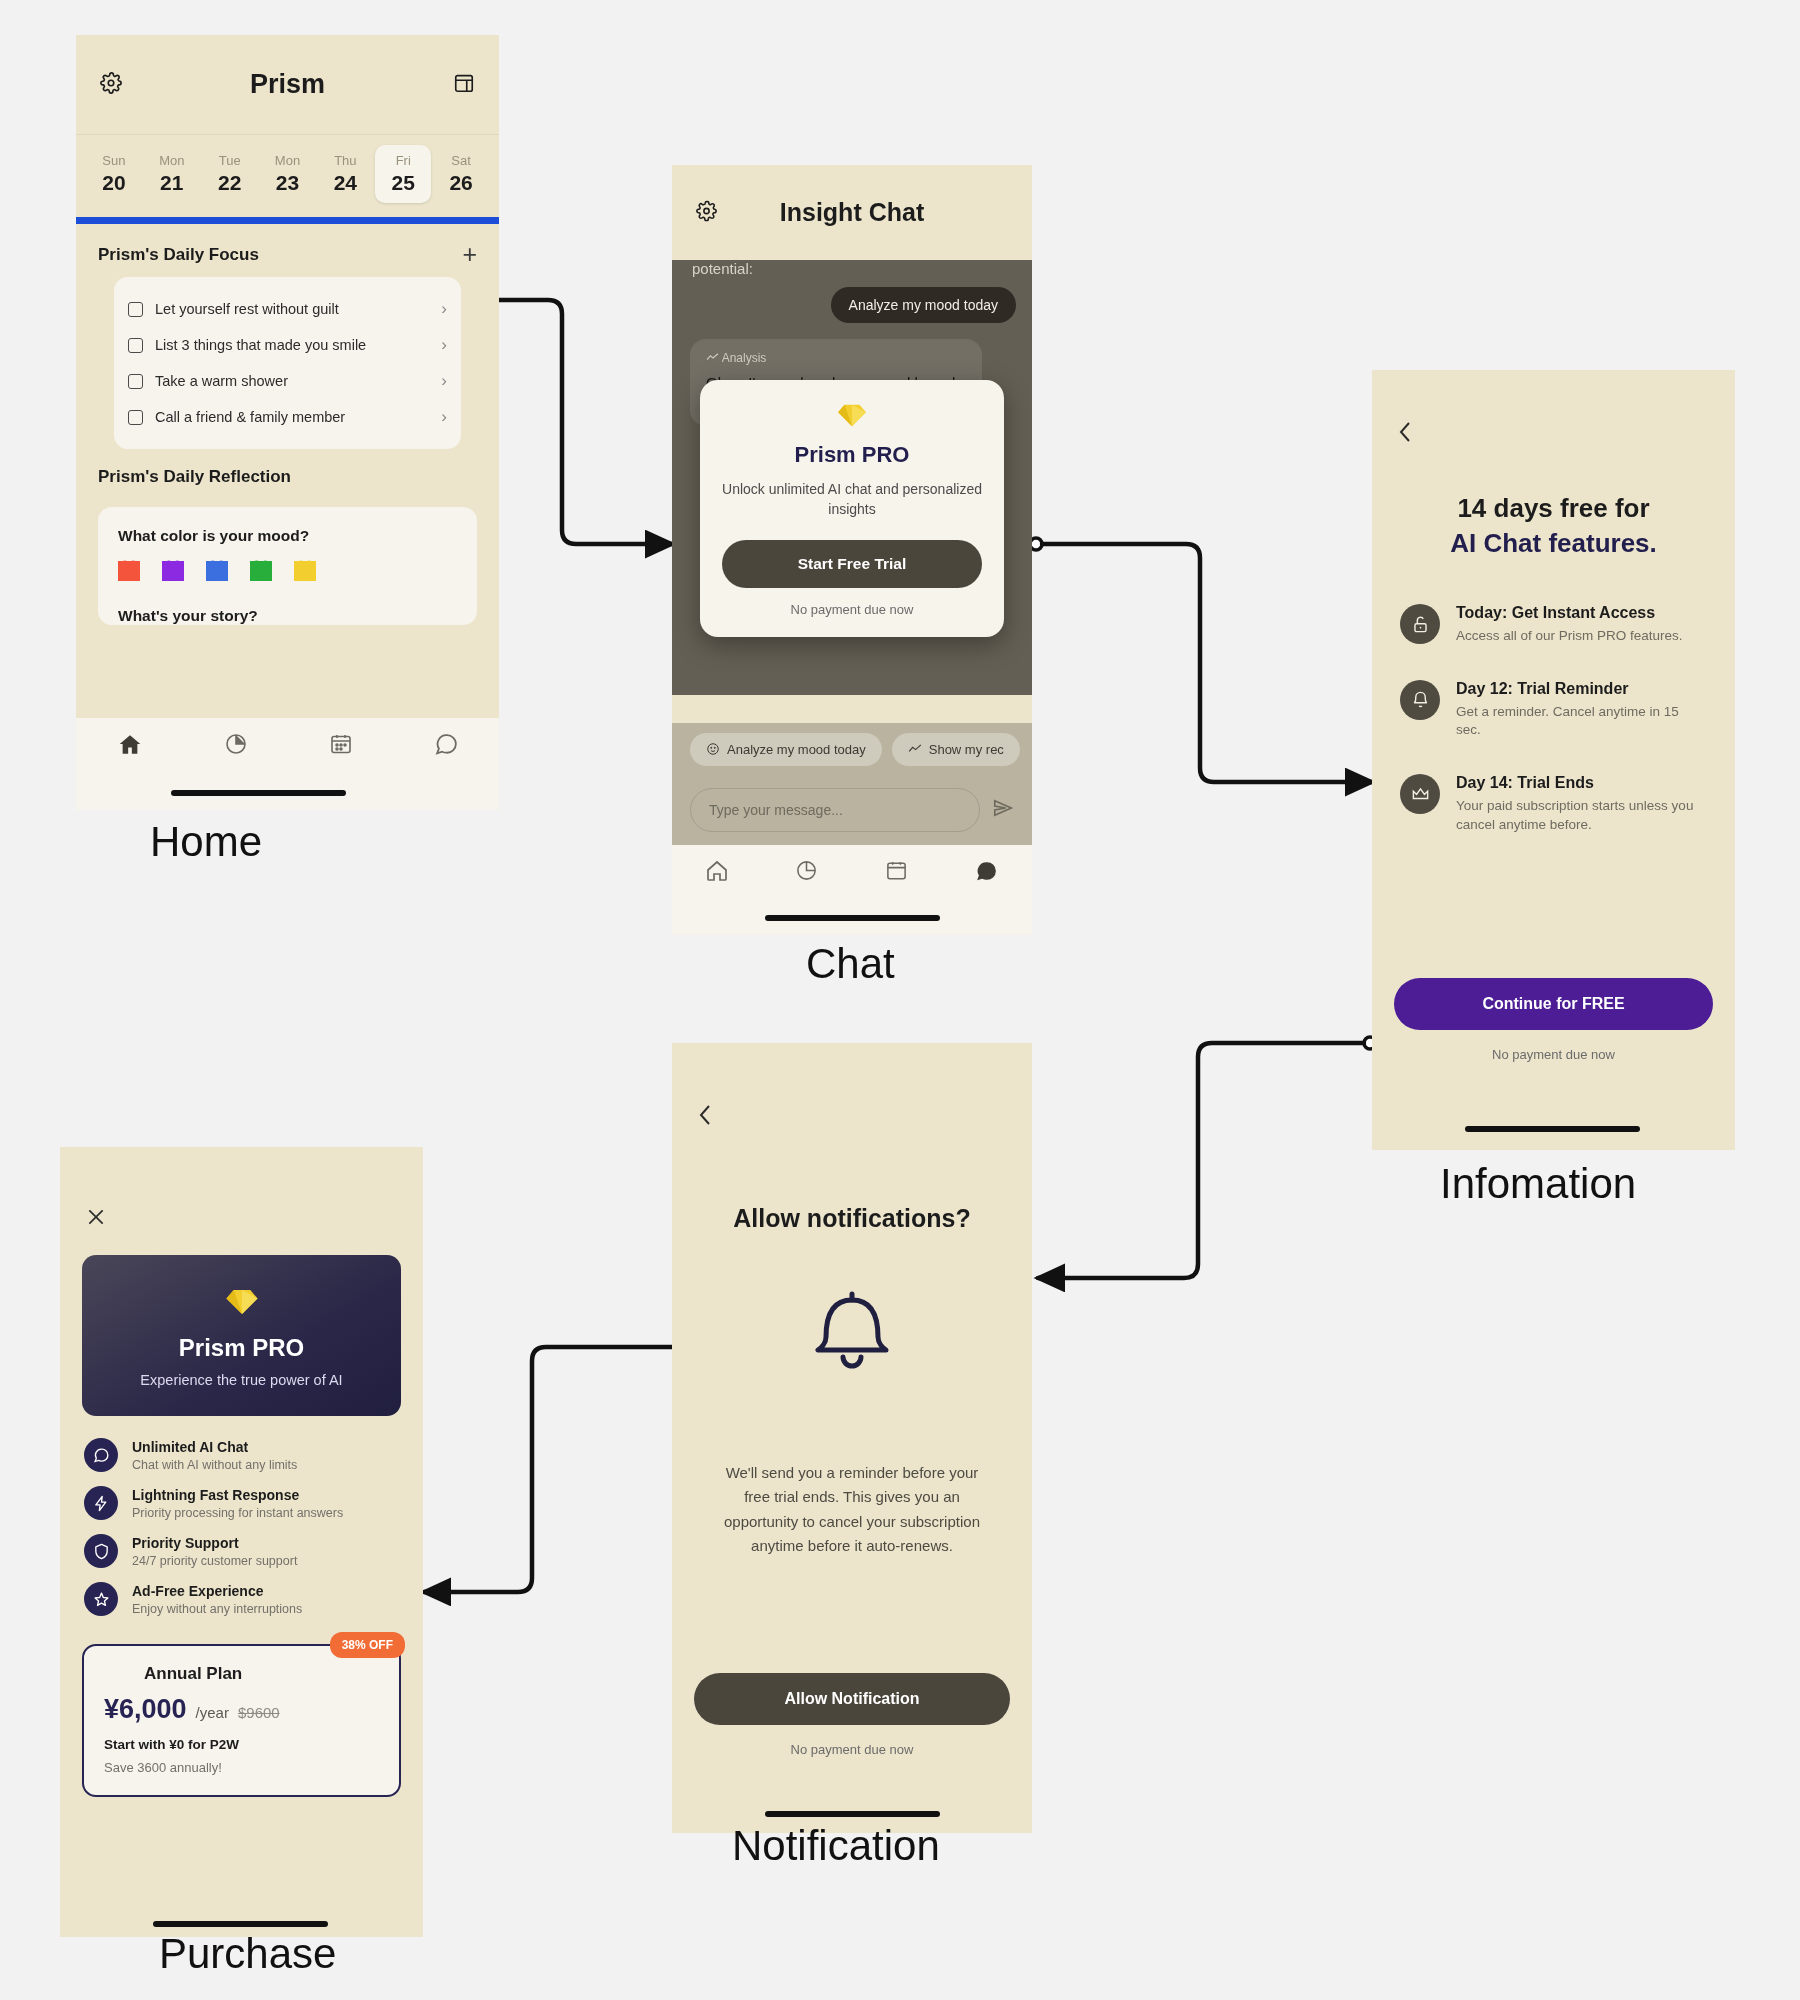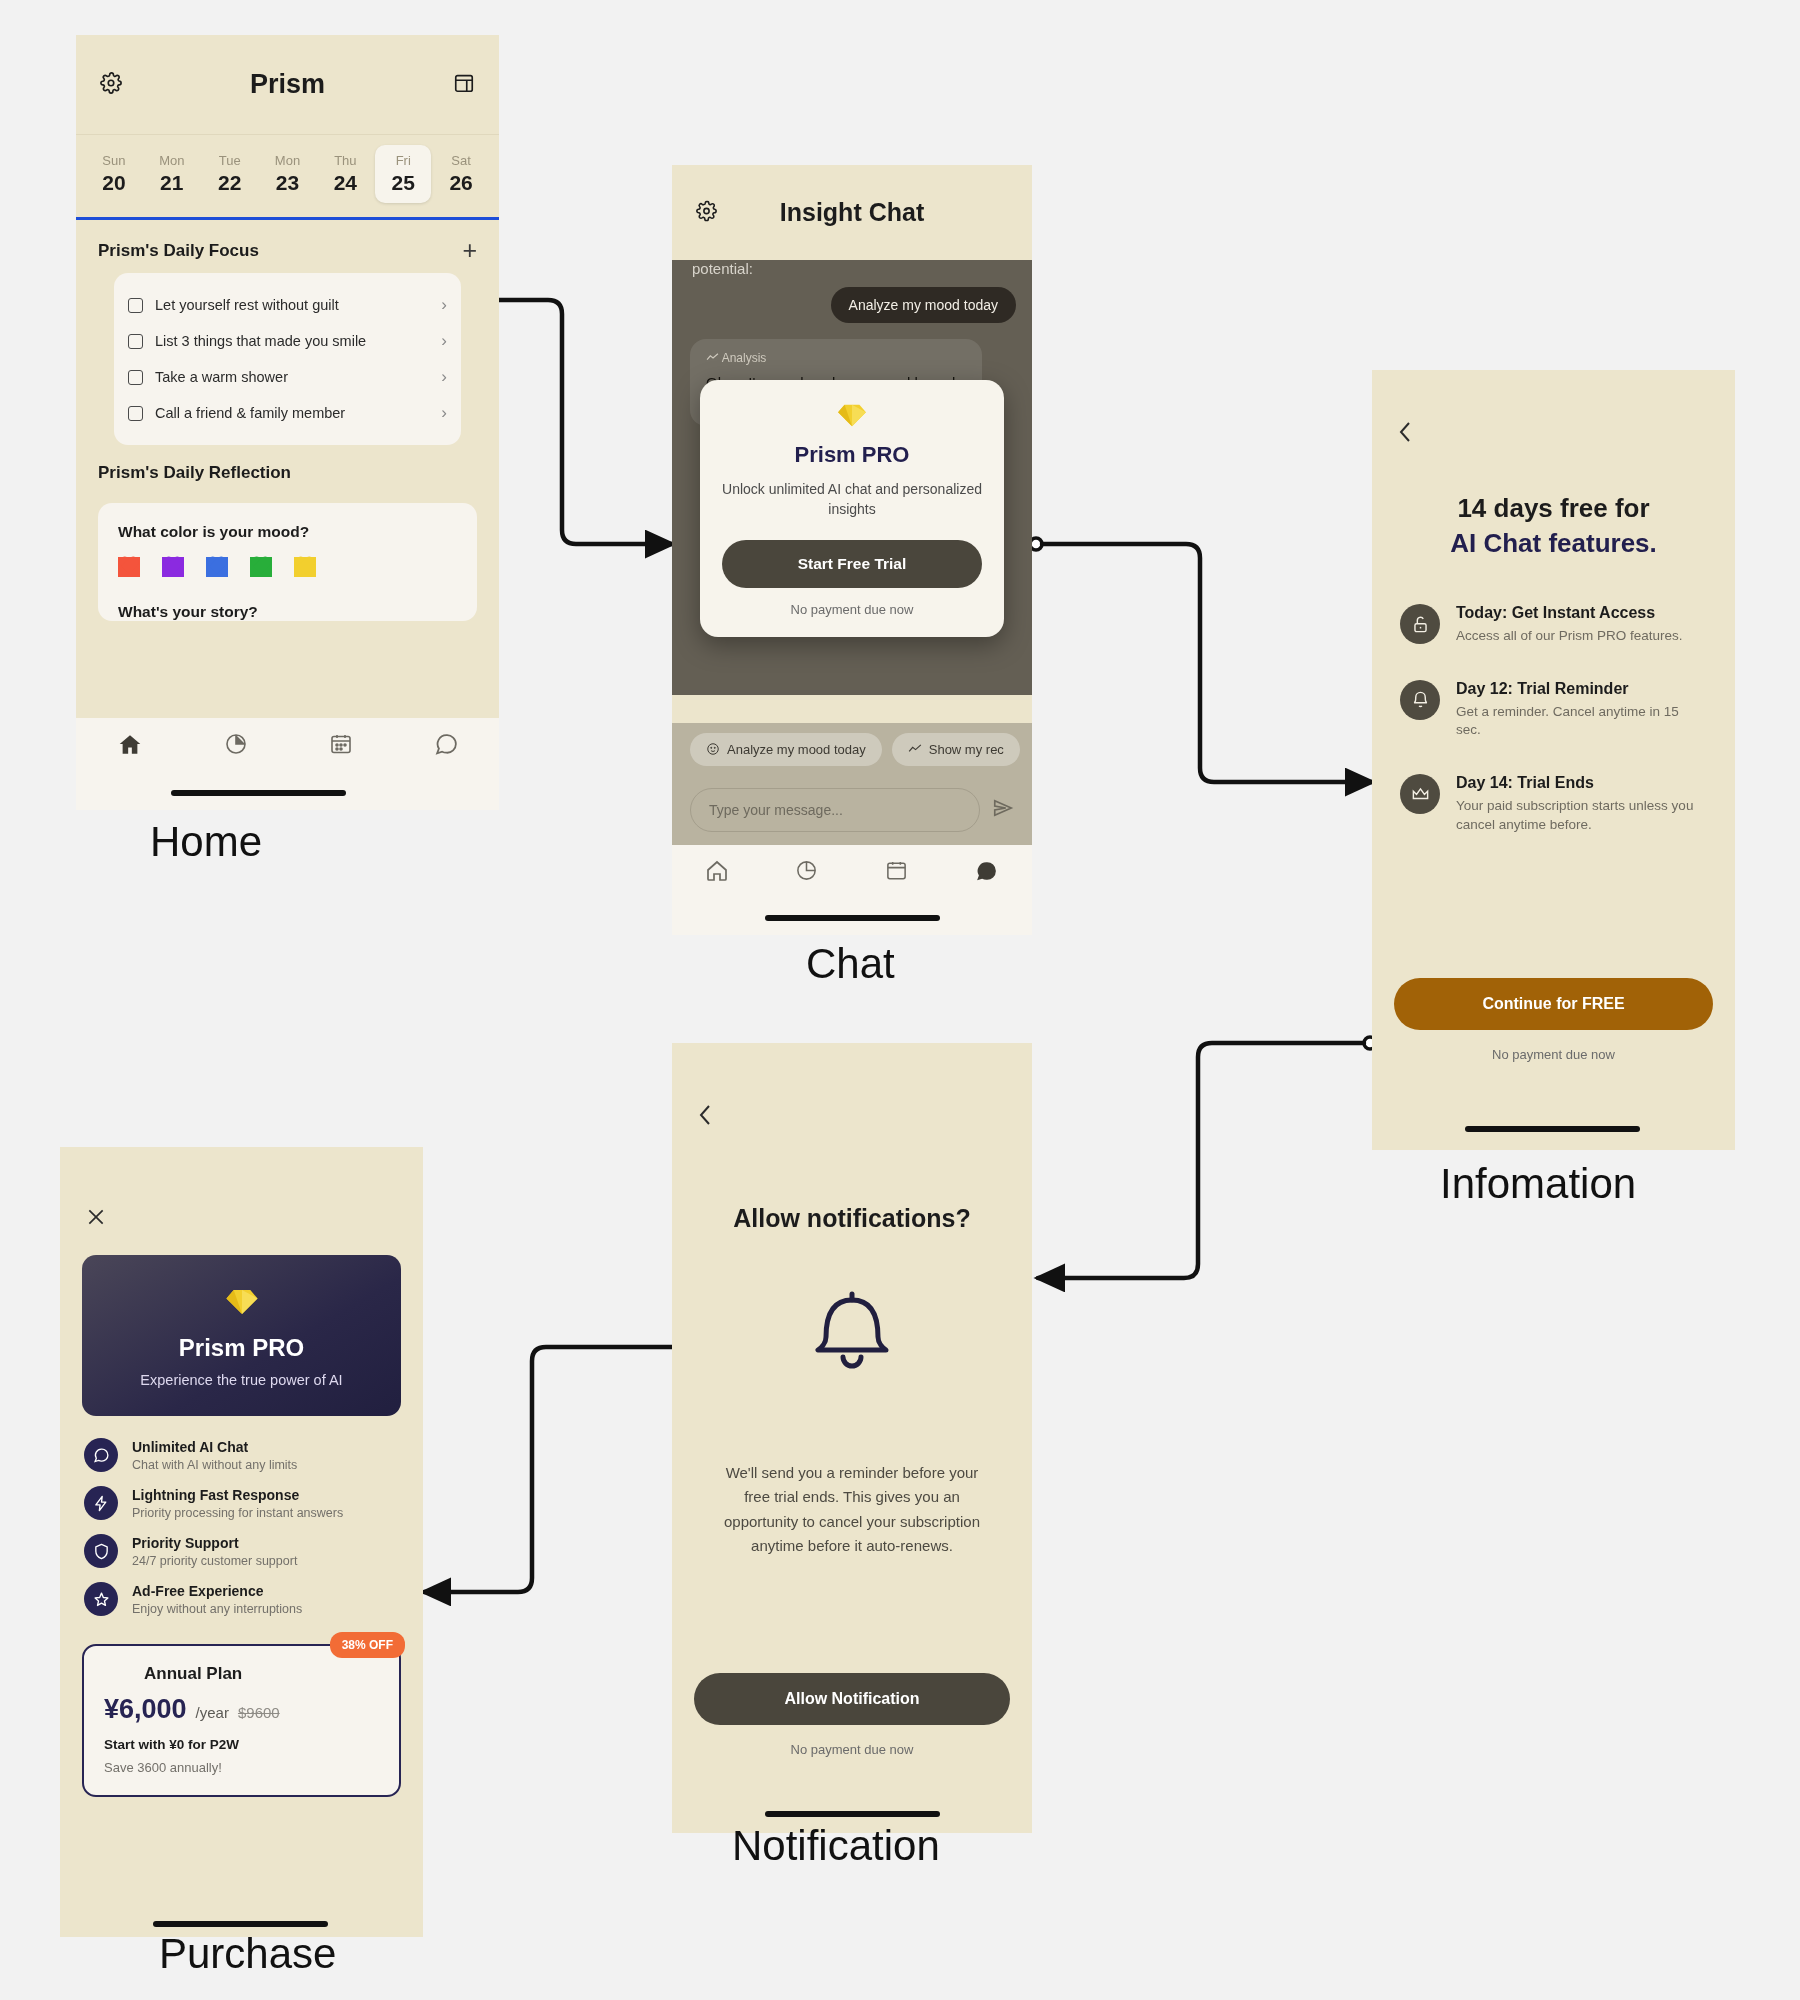--- a/index.html
+++ b/index.html
@@ -35,21 +35,21 @@
   .hp-header {
     height: 100px; display: flex; align-items: center;
     justify-content: center; position: relative;
     border-bottom: 1px solid #e0d8bd;
   }
   .hp-title { font-size: 27px; font-weight: bold; color: #1c1c1c; }
   .hp-gear { position: absolute; left: 24px; top: 50%; transform: translateY(-50%); }
   .hp-cal-icon { position: absolute; right: 24px; top: 50%; transform: translateY(-50%); }
   .hp-week {
     display: flex; padding: 10px 10px 14px 10px; gap: 2px;
-    border-bottom: 3px solid #1d4ed8;
+    border-bottom: 7px solid #1d4ed8;
   }
   .day { flex: 1; text-align: center; padding: 8px 2px; border-radius: 10px; }
   .day.active { background: #f7f4ec; box-shadow: 0 1px 3px rgba(0,0,0,.12); }
   .day .dow { font-size: 13px; color: #9a927c; display: block; margin-bottom: 3px; }
   .day .dnum { font-size: 21px; font-weight: bold; color: #1c1c1c; }
   .sec-head {
     display: flex; align-items: center; justify-content: space-between;
     padding: 18px 22px 10px 22px;
   }
   .sec-head h3 { font-size: 17px; font-weight: bold; color: #1c1c1c; }
@@ -152,21 +152,21 @@
   .tl-item { display: flex; gap: 16px; padding: 0 28px 34px 28px; }
   .tl-icon {
     width: 40px; height: 40px; border-radius: 50%; background: #4f4b40;
     display: flex; align-items: center; justify-content: center; flex: none;
     color: #f3efe4;
   }
   .tl-h { font-size: 16px; font-weight: bold; color: #1c1c1c; margin-bottom: 5px; }
   .tl-p { font-size: 13.5px; color: #6f6b60; line-height: 1.38; }
   .info-cta {
     position: absolute; left: 22px; right: 22px; bottom: 120px;
-    background: #a16207; color: #fff; border-radius: 28px;
+    background: #4c1d95; color: #fff; border-radius: 28px;
     padding: 17px 0; text-align: center; font-size: 16px; font-weight: bold;
   }
   .info-note {
     position: absolute; left: 0; right: 0; bottom: 88px;
     text-align: center; font-size: 13px; color: #6b6b6b;
   }
 
   
   #notif-phone { left: 672px; top: 1043px; width: 360px; height: 790px; }
   .nt-back { padding: 60px 0 0 26px; font-size: 26px; color: #2b2b2b; }

